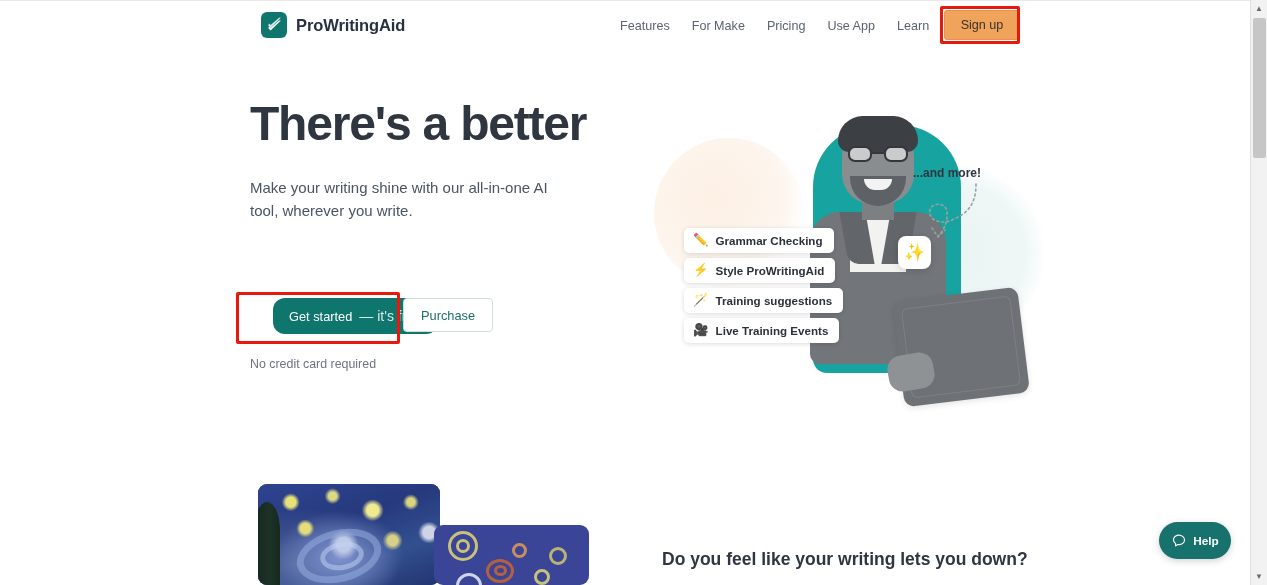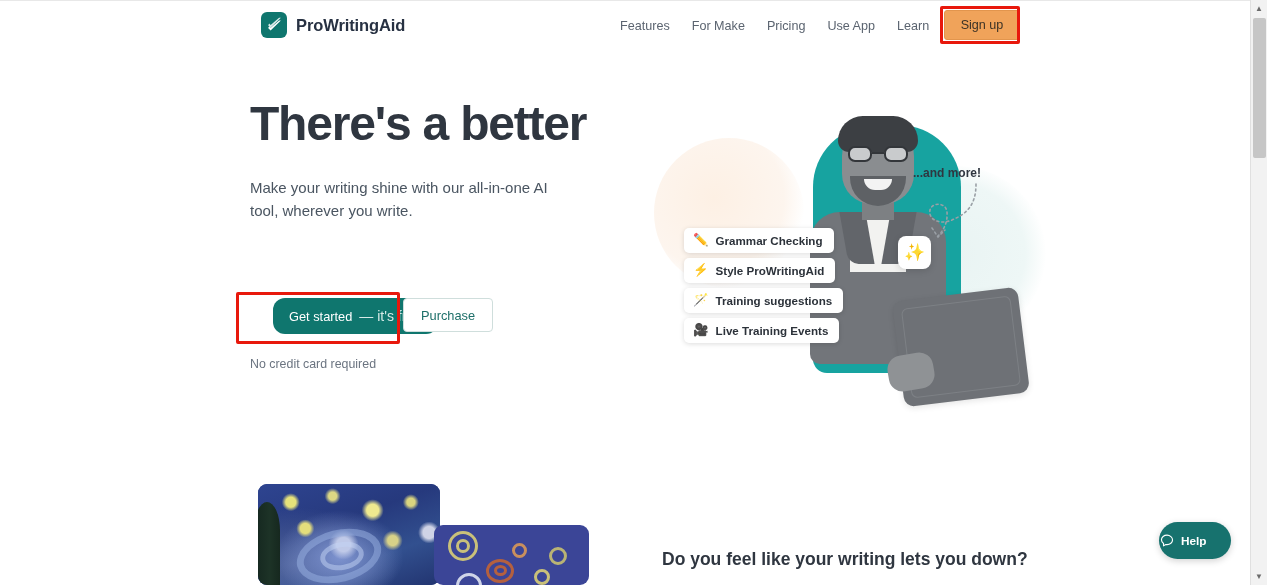--- a/index.html
+++ b/index.html
@@ -276,21 +276,21 @@
     position:absolute; left:662px; top:549px;
     font-size:17.5px; font-weight:bold; color:#2f3640;
     white-space:nowrap;
   }
 
   
   #help-widget {
     position:absolute; left:1159px; top:522px;
     width:72px; height:37px;
     background:#17726e; border-radius:19px;
-    display:flex; align-items:center; justify-content:flex-start; gap:6px;
+    display:flex; align-items:center; justify-content:center; gap:6px;
     cursor:pointer;
     box-shadow:0 2px 7px rgba(0,0,0,0.18);
   }
   #help-widget .hlabel {
     font-size:11.8px; color:#ffffff; font-weight:bold;
   }
 
   
   #scrollbar {
     position:absolute; right:0; top:0; width:17px; height:585px;

